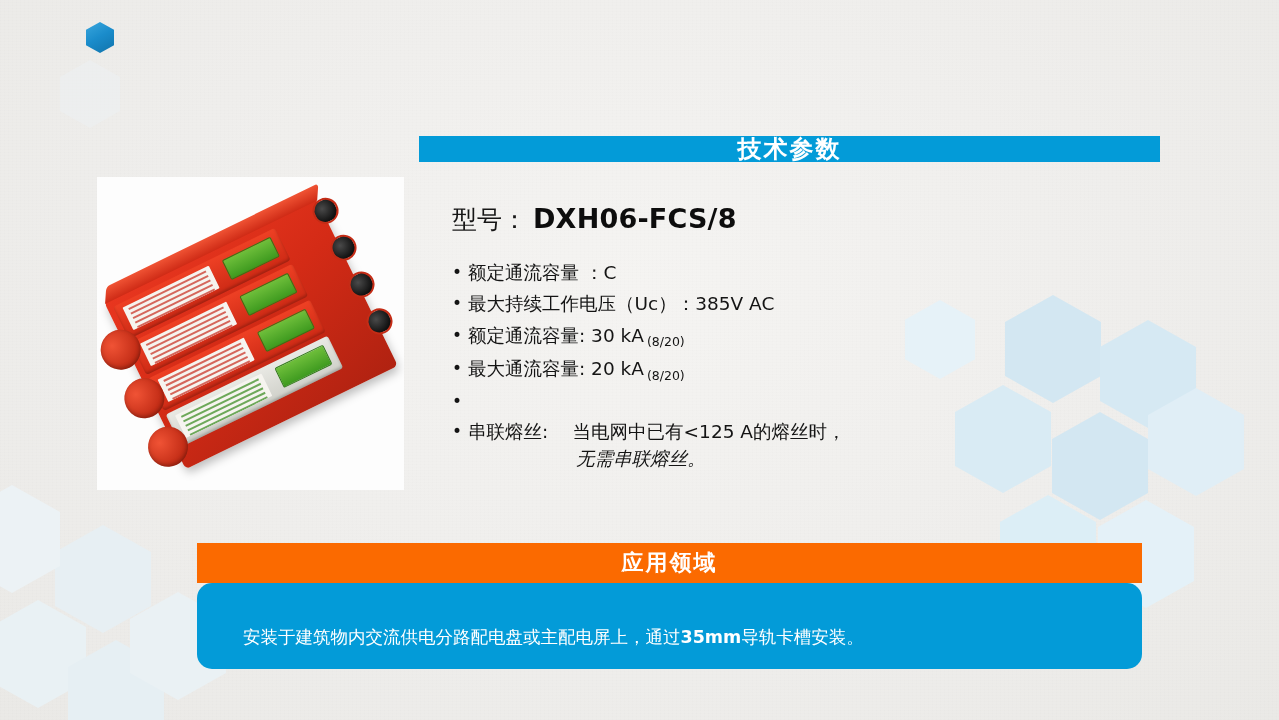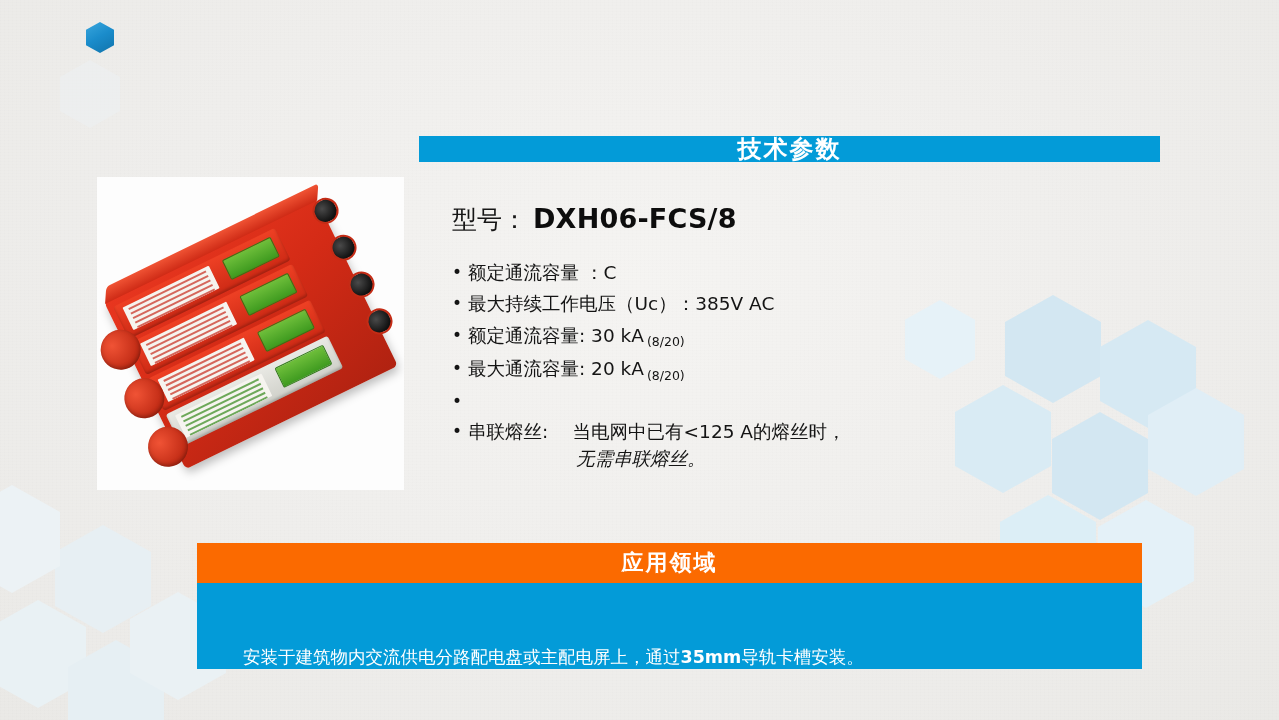--- a/index.html
+++ b/index.html
@@ -253,22 +253,23 @@
     color: #ffffff;
     font-family: "DejaVu Sans", "Liberation Sans", sans-serif;
     font-size: 22px;
     font-weight: bold;
     letter-spacing: 2px;
   }
   .app-body {
     height: 86px;
     background: #039bd8;
     display: flex;
-    align-items: flex-end;
+    align-items: center;
     padding: 22px 0 0 46px;
+    border-radius: 15px;
   }
   .app-text {
     color: #ffffff;
     font-family: "DejaVu Sans", "Liberation Sans", sans-serif;
     font-size: 17.5px;
     line-height: 1.3;
   }
   .app-text b { font-weight: bold; }
 </style>
 </head>

